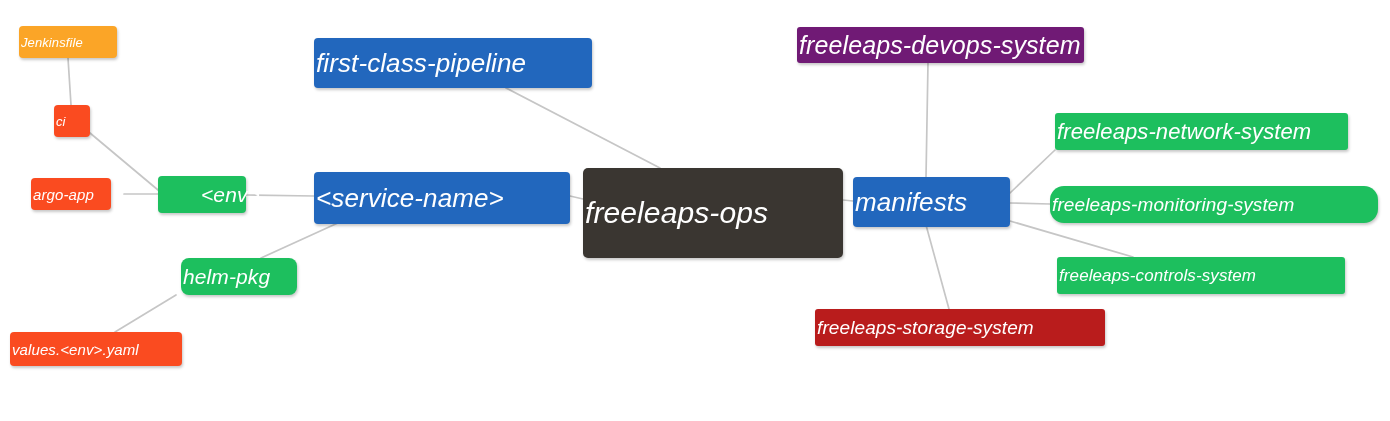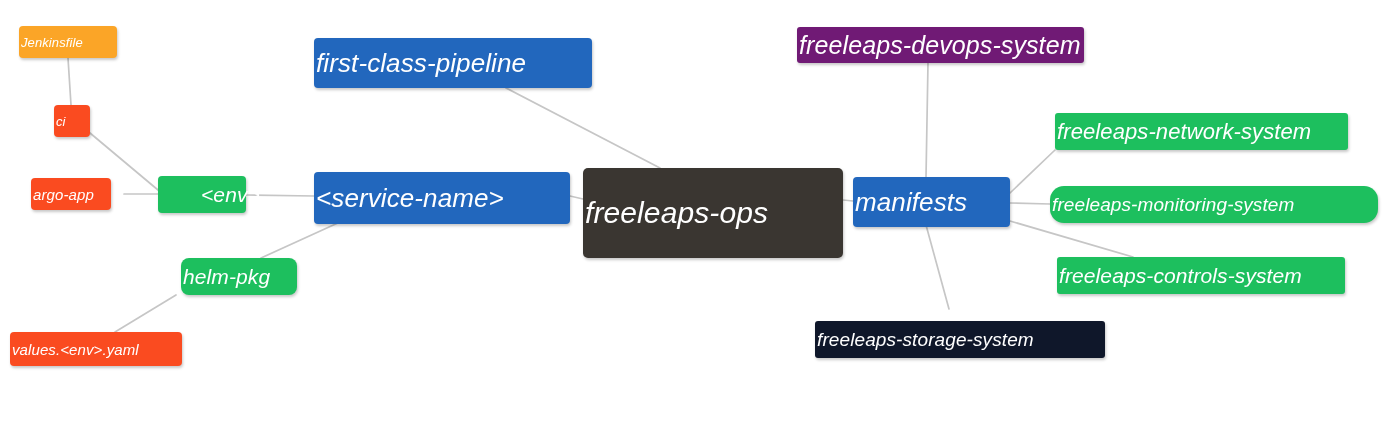--- a/index.html
+++ b/index.html
@@ -86,24 +86,24 @@
       </div>
       <div class="node" style="left: 797px; top: 27px; width: 287px; height: 36px; background: #701a75; font-size: 25px; border-radius: 3px;">
         <span class="node-label">freeleaps-devops-system</span>
       </div>
       <div class="node" style="left: 1055px; top: 113px; width: 293px; height: 37px; background: rgb(29, 191, 94); font-size: 22px; border-radius: 3px;">
         <span class="node-label">freeleaps-network-system</span>
       </div>
       <div class="node" style="left: 1050px; top: 186px; width: 328px; height: 37px; background: rgb(29, 191, 94); font-size: 19px; border-radius: 14px;">
         <span class="node-label">freeleaps-monitoring-system</span>
       </div>
-      <div class="node" style="left: 1057px; top: 257px; width: 288px; height: 37px; background: rgb(29, 191, 94); font-size: 21px; border-radius: 3px;">
+      <div class="node" style="left: 1057px; top: 257px; width: 288px; height: 37px; background: rgb(29, 191, 94); font-size: 17px; border-radius: 3px;">
         <span class="node-label">freeleaps-controls-system</span>
       </div>
-      <div class="node" style="left: 815px; top: 309px; width: 290px; height: 37px; background: #0f172a; font-size: 19px; border-radius: 3px; margin-top: 12px;">
+      <div class="node" style="left: 815px; top: 309px; width: 290px; height: 37px; background: #b91c1c; font-size: 19px; border-radius: 3px;">
         <span class="node-label">freeleaps-storage-system</span>
       </div>
       <div class="node" style="left: 19px; top: 26px; width: 98px; height: 32px; background: rgb(251, 165, 39); font-size: 13px; border-radius: 4px;">
         <span class="node-label">Jenkinsfile</span>
       </div>
       <div class="node" style="left: 54px; top: 105px; width: 36px; height: 32px; background: rgb(250, 75, 32); font-size: 13px; border-radius: 4px;">
         <span class="node-label">ci</span>
       </div>
       <div class="node" style="left: 31px; top: 178px; width: 80px; height: 32px; background: rgb(250, 75, 32); font-size: 15px; border-radius: 4px;">
         <span class="node-label">argo-app</span>

